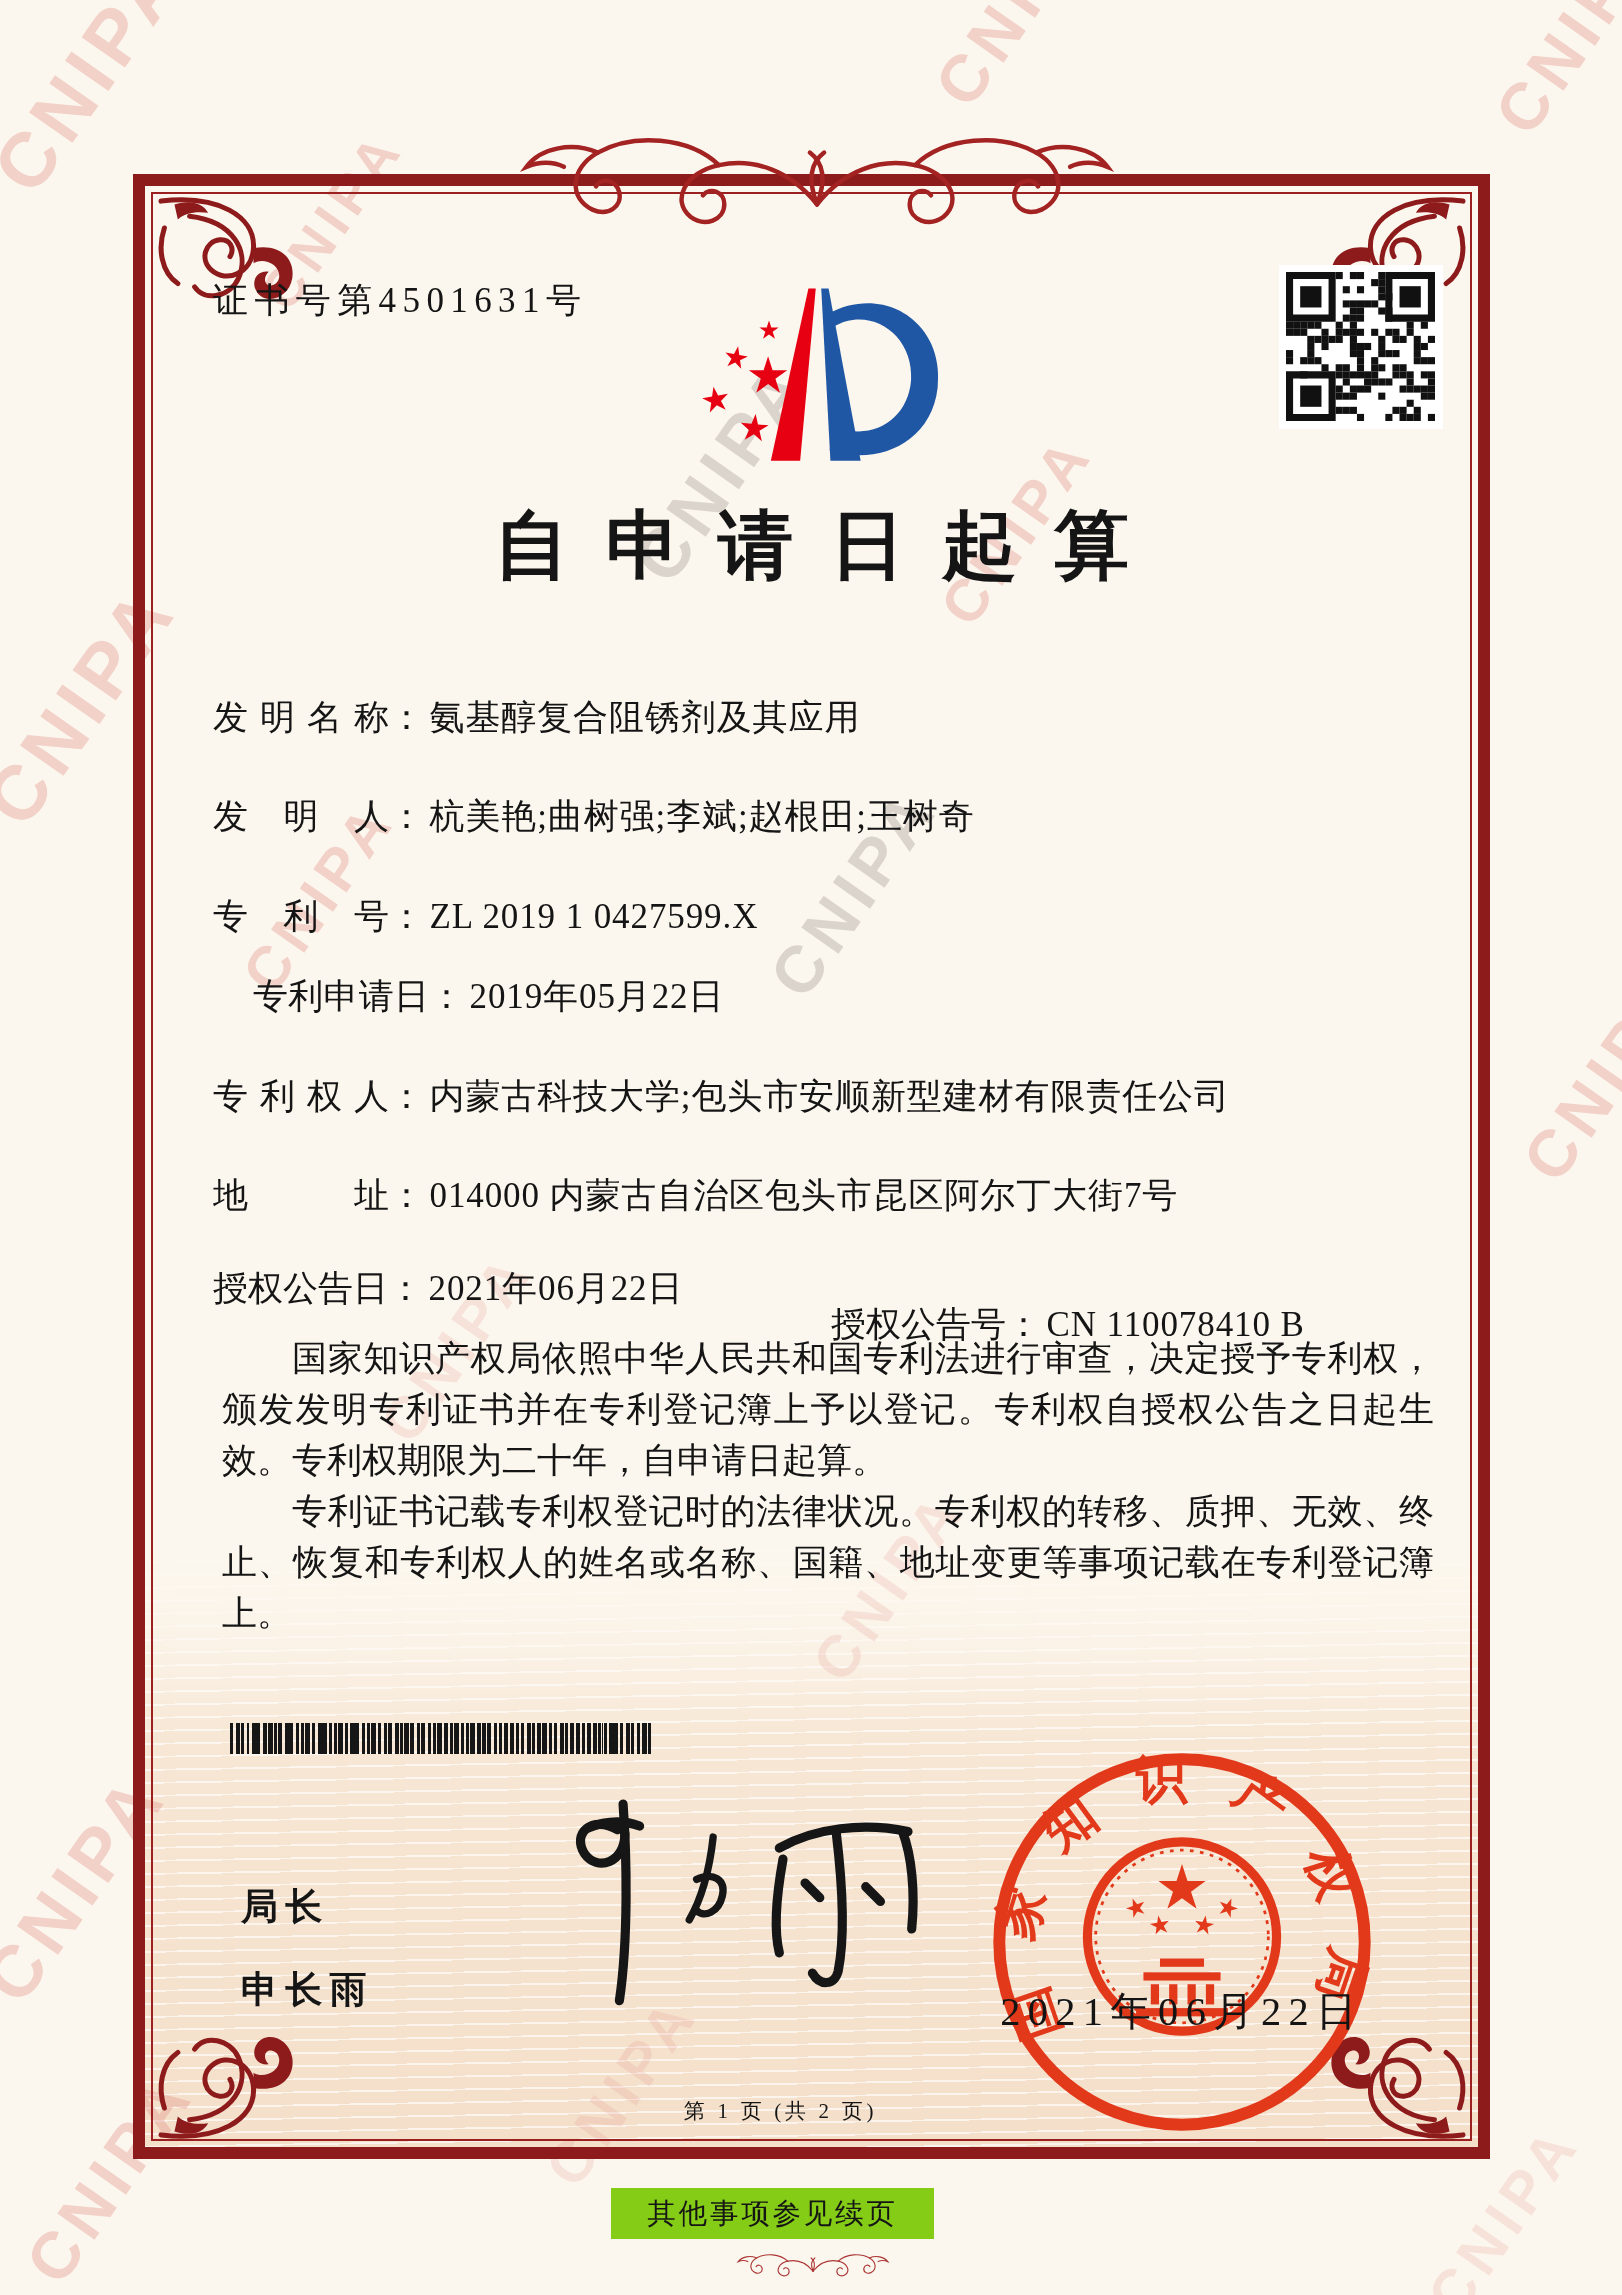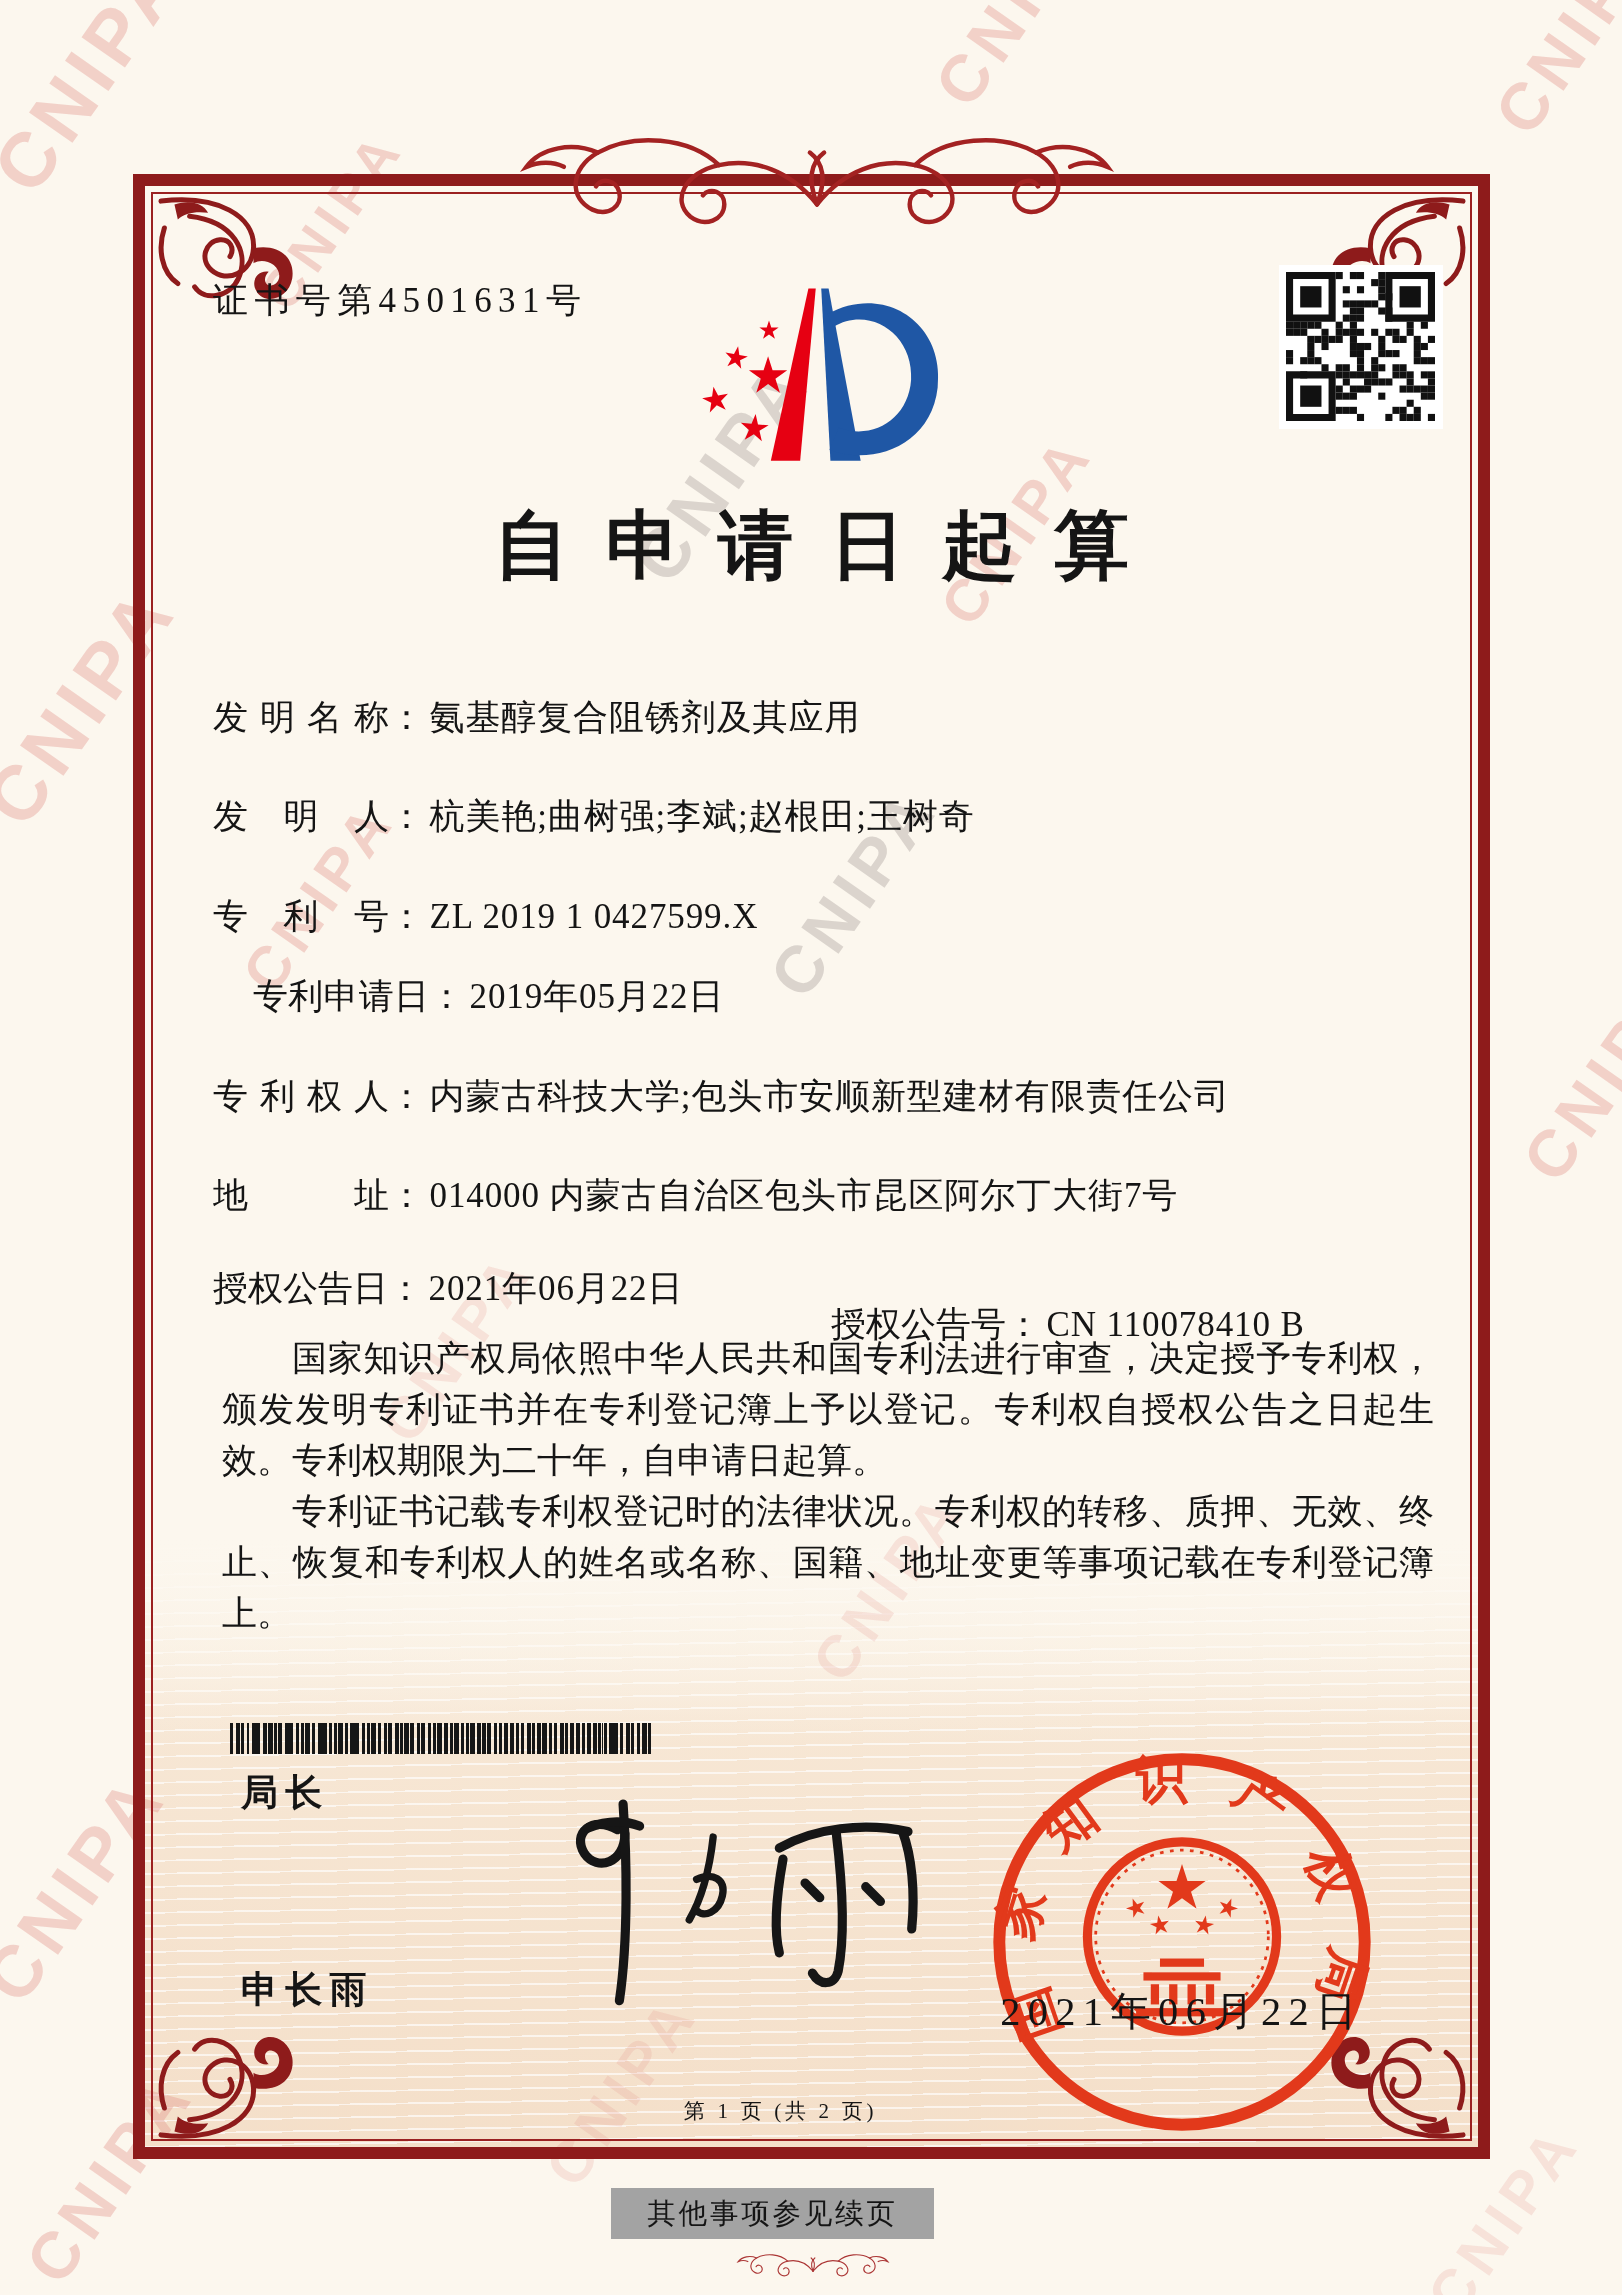--- a/index.html
+++ b/index.html
@@ -62,21 +62,21 @@
     position:absolute;z-index:4;left:241px;
     font-family:"Liberation Sans","DejaVu Sans",sans-serif;
     font-size:37px;font-weight:bold;letter-spacing:7.3px;
   }
   .signature{position:absolute;z-index:4;left:533px;top:1791px;}
   .seal{position:absolute;z-index:6;left:980px;top:1740px;}
   .page-info{position:absolute;z-index:4;left:0;top:2097px;width:1561px;text-align:center;
     font-size:21px;letter-spacing:3.7px;}
   .note-strip{
     position:absolute;z-index:5;left:611px;top:2188px;width:323px;height:51px;
-    background:#a3a3a3;display:flex;align-items:center;justify-content:center;
+    background:#84cc16;display:flex;align-items:center;justify-content:center;
     font-size:28.5px;letter-spacing:2.8px;
   }
 </style>
 </head>
 <body>
 
 <div class="page">
 
   <div class="bg-lower"></div>
 
@@ -337,21 +337,21 @@
     </span>
   </div>
 
   <div class="paras">
     <p>国家知识产权局依照中华人民共和国专利法进行审查，决定授予专利权，颁发发明专利证书并在专利登记簿上予以登记。专利权自授权公告之日起生效。专利权期限为二十年，自申请日起算。</p>
     <p>专利证书记载专利权登记时的法律状况。专利权的转移、质押、无效、终止、恢复和专利权人的姓名或名称、国籍、地址变更等事项记载在专利登记簿上。</p>
   </div>
 
   <div class="barcode"></div>
 
-  <div class="signer" style="top:1768px;">局长</div>
+  <div class="signer" style="top:1882px;">局长</div>
   <div class="signer" style="top:1965px;">申长雨</div>
 
   <svg class="signature" width="432" height="230" viewBox="0 0 470 250" fill="none" stroke="#161616" stroke-linecap="round" stroke-linejoin="round">
     <g stroke-width="10">
       <path d="M92,42 C64,26 42,46 56,68 C70,88 100,78 100,46"></path>
       <path d="M98,14 C102,70 104,160 94,228"></path>
       <path d="M60,40 C80,32 100,32 116,38"></path>
     </g>
     <g stroke-width="8">
       <path d="M196,50 C192,86 184,116 170,140"></path>

